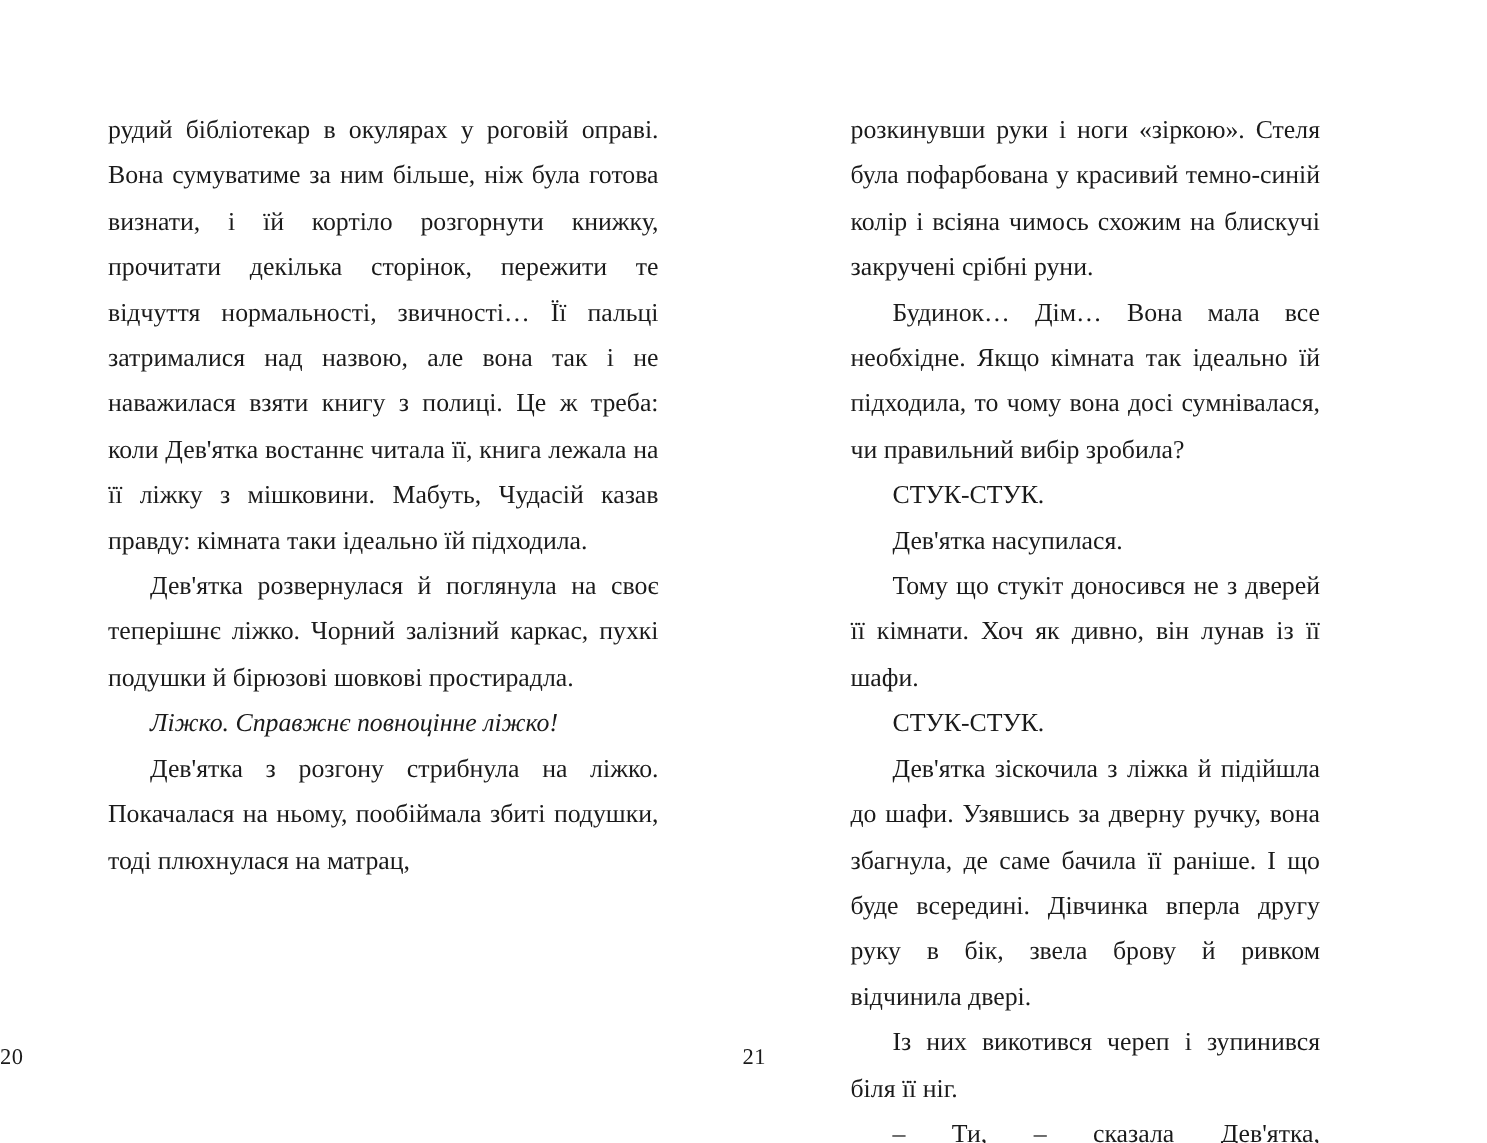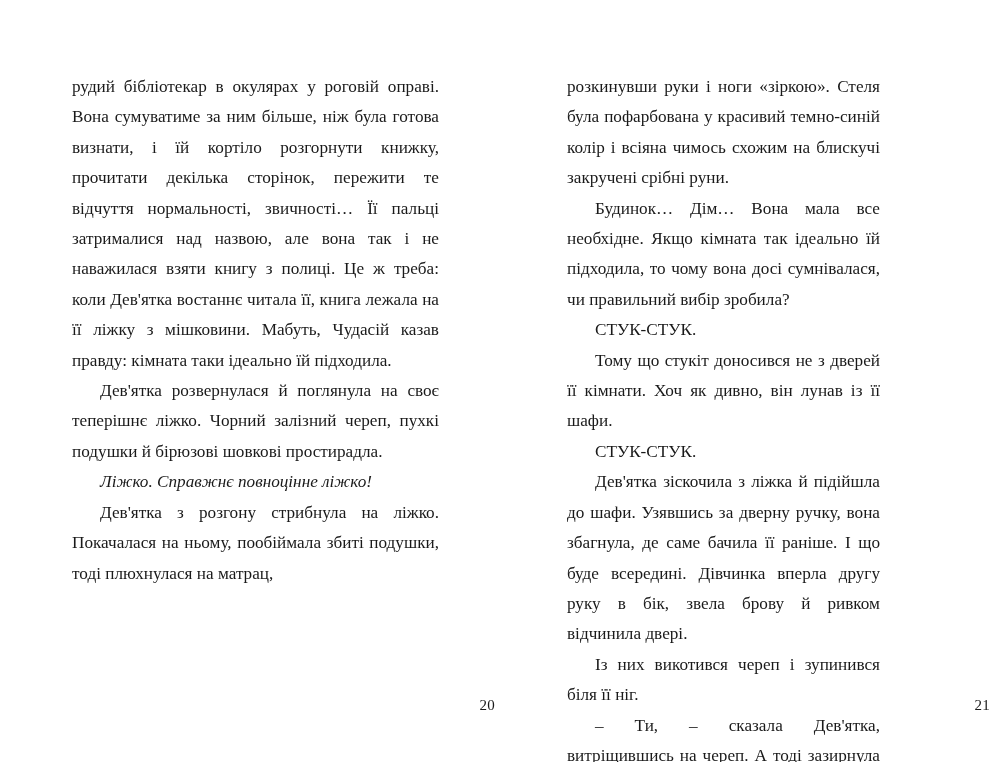--- a/index.html
+++ b/index.html
@@ -51,48 +51,49 @@
   }
   p.italic {
     font-style: italic;
     text-indent: 28px;
   }
   .folio {
     position: absolute;
     bottom: 48px;
     width: 100%;
     left: 0;
-    text-align: right;
+    text-align: left;
     font-size: 15px;
     color: #1a1a1a;
     letter-spacing: 0.3px;
   }
   .page-left .folio { padding-right: 16px; }
   .page-right .folio { padding-right: 0px; }
 </style>
 </head>
 <body>
 
 <div class="spread">
 
   <div class="page page-left">
     <div class="text-col">
       <p class="noindent">рудий бібліотекар в окулярах у роговій оправі. Вона сумуватиме за ним більше, ніж була готова визнати, і їй кортіло розгорнути книжку, прочитати декілька сторінок, пережити те відчуття нормальності, звичності… Її пальці затрималися над назвою, але вона так і не наважилася взяти книгу з полиці. Це ж треба: коли Дев'ятка востаннє читала її, книга лежала на її ліжку з мішковини. Мабуть, Чудасій казав правду: кімната таки ідеально їй підходила.</p>
-      <p class="indent">Дев'ятка розвернулася й поглянула на своє теперішнє ліжко. Чорний залізний череп, пухкі подушки й бірюзові шовкові простирадла.</p>
+      <p class="indent">Дев'ятка розвернулася й поглянула на своє теперішнє ліжко. Чорний залізний каркас, пухкі подушки й бірюзові шовкові простирадла.</p>
       <p class="italic">Ліжко. Справжнє повноцінне ліжко!</p>
       <p class="indent">Дев'ятка з розгону стрибнула на ліжко. Покачалася на ньому, пообіймала збиті подушки, тоді плюхнулася на матрац,</p>
     </div>
     <div class="folio">20</div>
   </div>
 
   <div class="page page-right">
     <div class="text-col">
       <p class="noindent">розкинувши руки і ноги «зіркою». Стеля була пофарбована у красивий темно-синій колір і всіяна чимось схожим на блискучі закручені срібні руни.</p>
       <p class="indent">Будинок… Дім… Вона мала все необхідне. Якщо кімната так ідеально їй підходила, то чому вона досі сумнівалася, чи правильний вибір зробила?</p>
       <p class="indent">СТУК-СТУК.</p>
+      <p class="indent">Дев'ятка насупилася.</p>
       <p class="indent">Тому що стукіт доносився не з дверей її кімнати. Хоч як дивно, він лунав із її шафи.</p>
       <p class="indent">СТУК-СТУК.</p>
       <p class="indent">Дев'ятка зіскочила з ліжка й підійшла до шафи. Узявшись за дверну ручку, вона збагнула, де саме бачила її раніше. І що буде всередині. Дівчинка вперла другу руку в бік, звела брову й ривком відчинила двері.</p>
       <p class="indent">Із них викотився череп і зупинився біля її ніг.</p>
       <p class="indent">– Ти, – сказала Дев'ятка, витріщившись на череп. А тоді зазирнула до шафи.</p>
     </div>
     <div class="folio">21</div>
   </div>
 
 </div>

